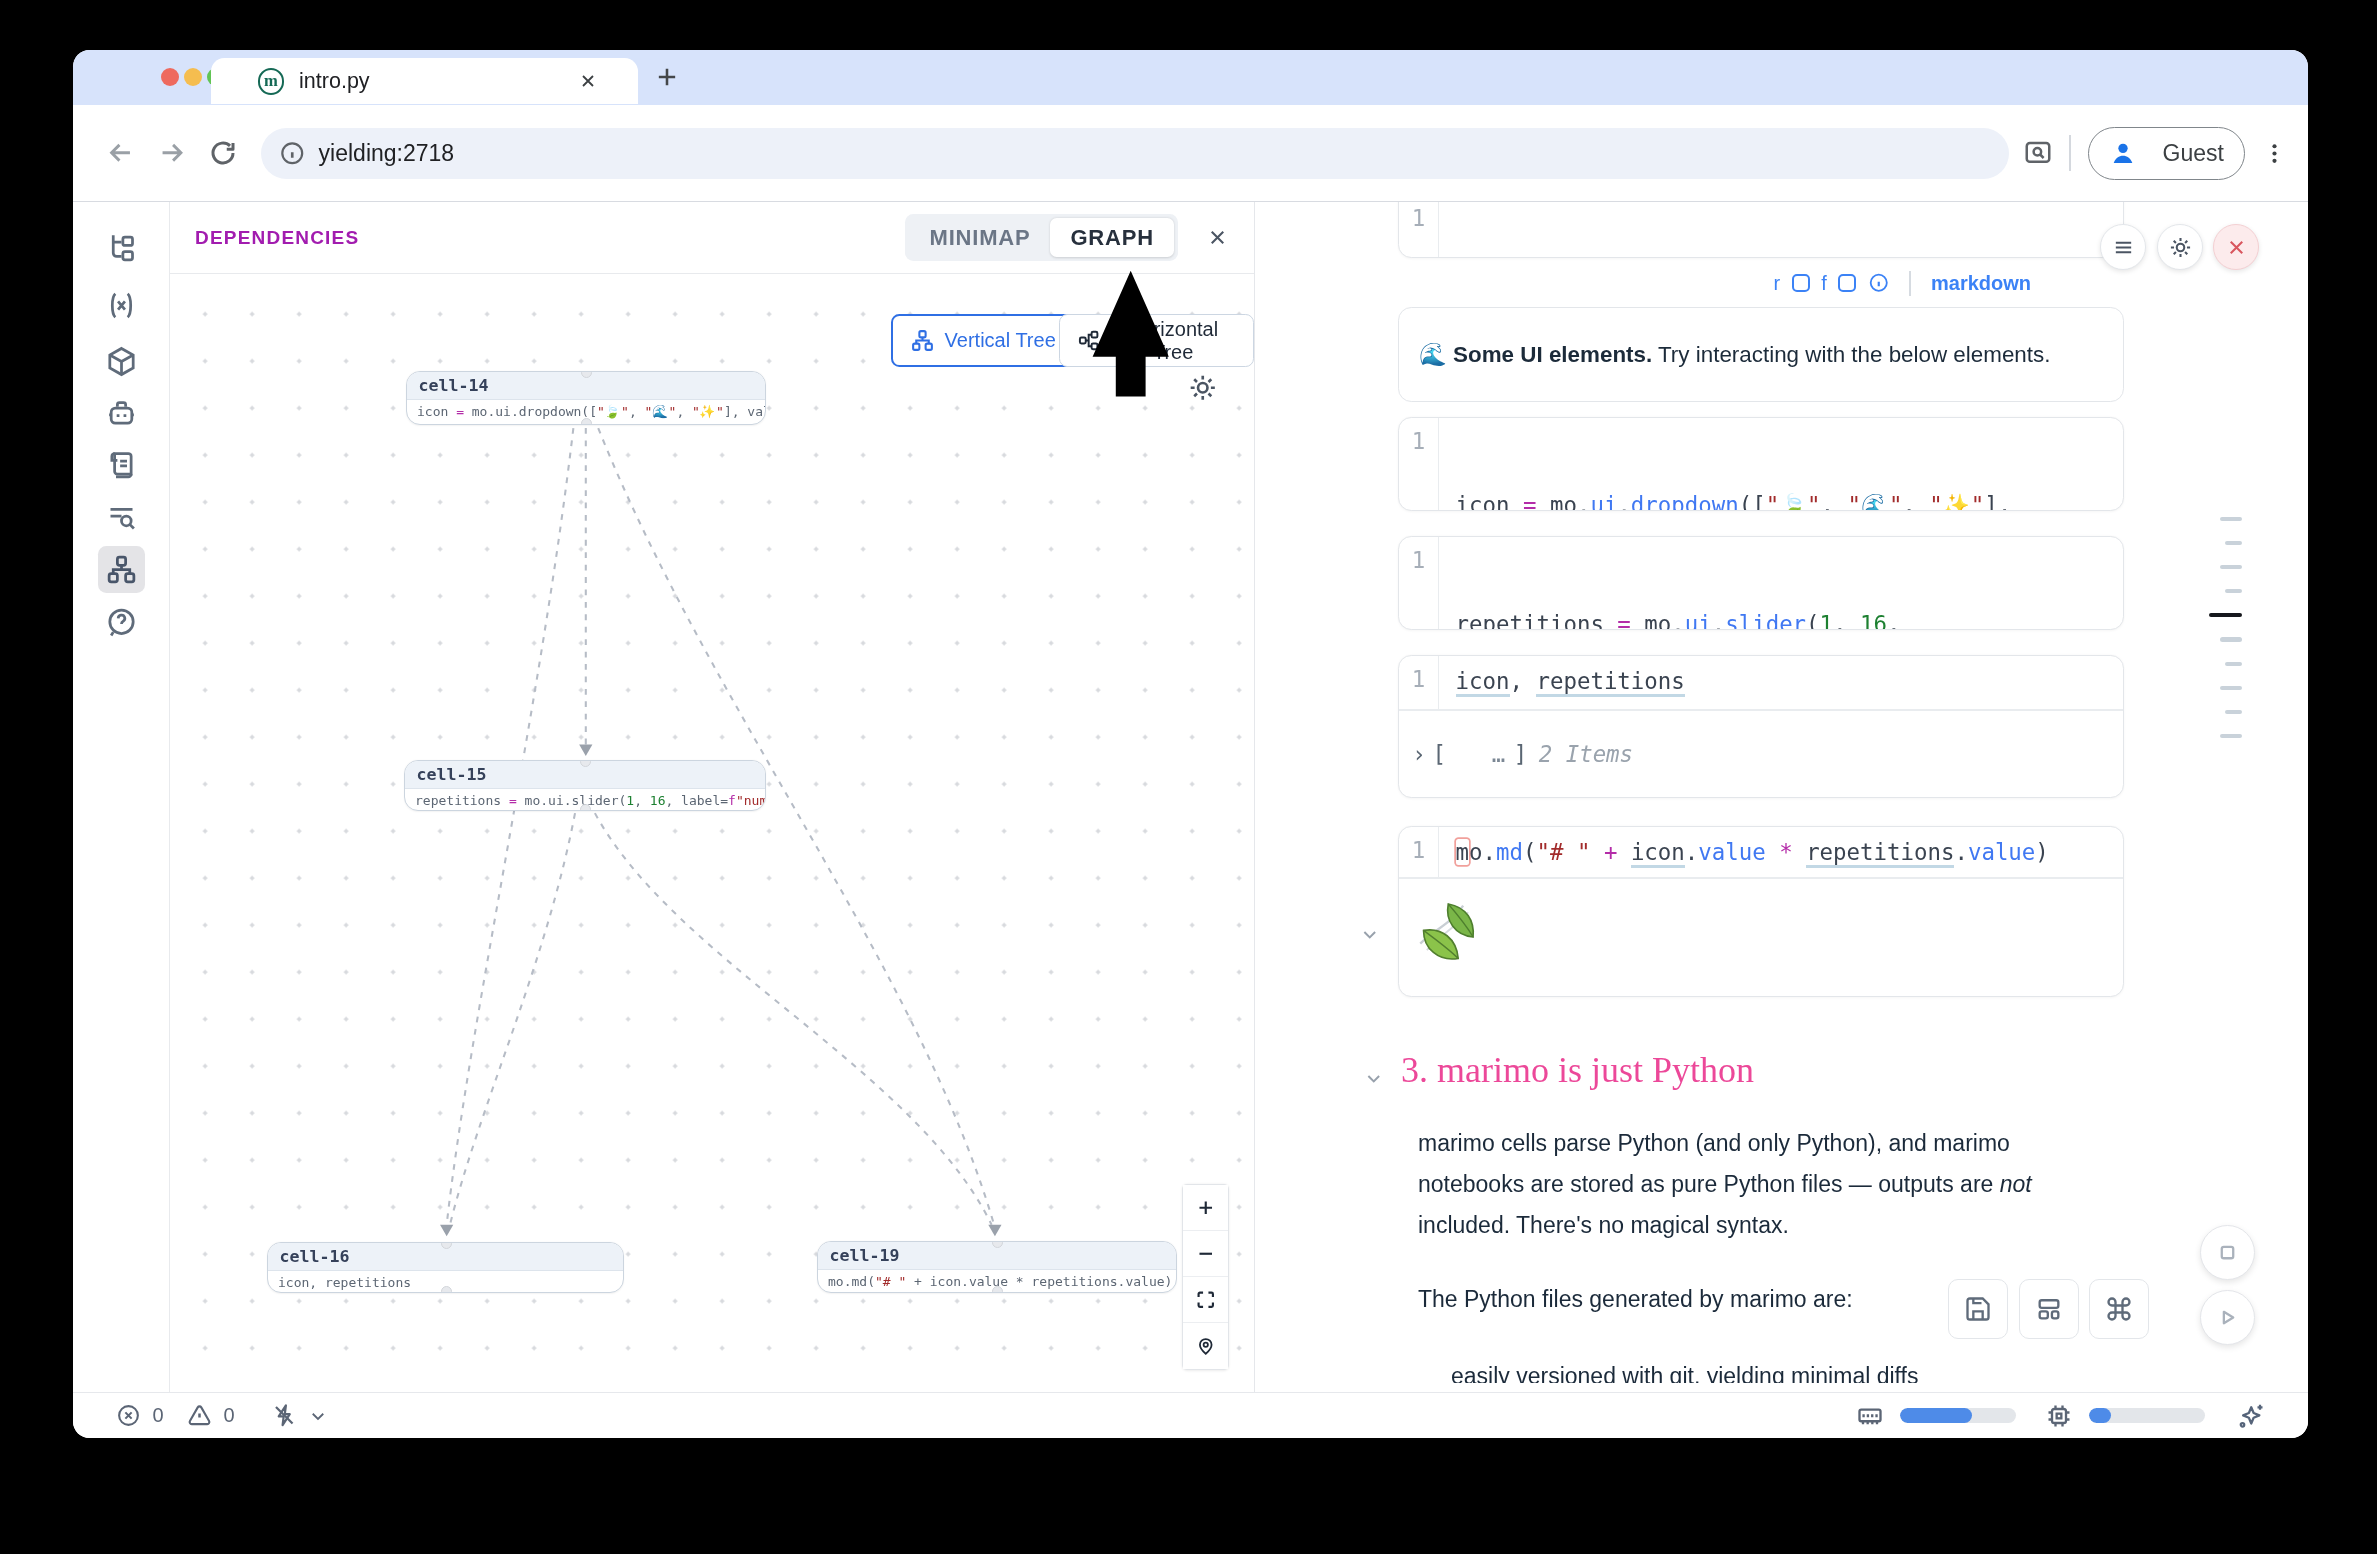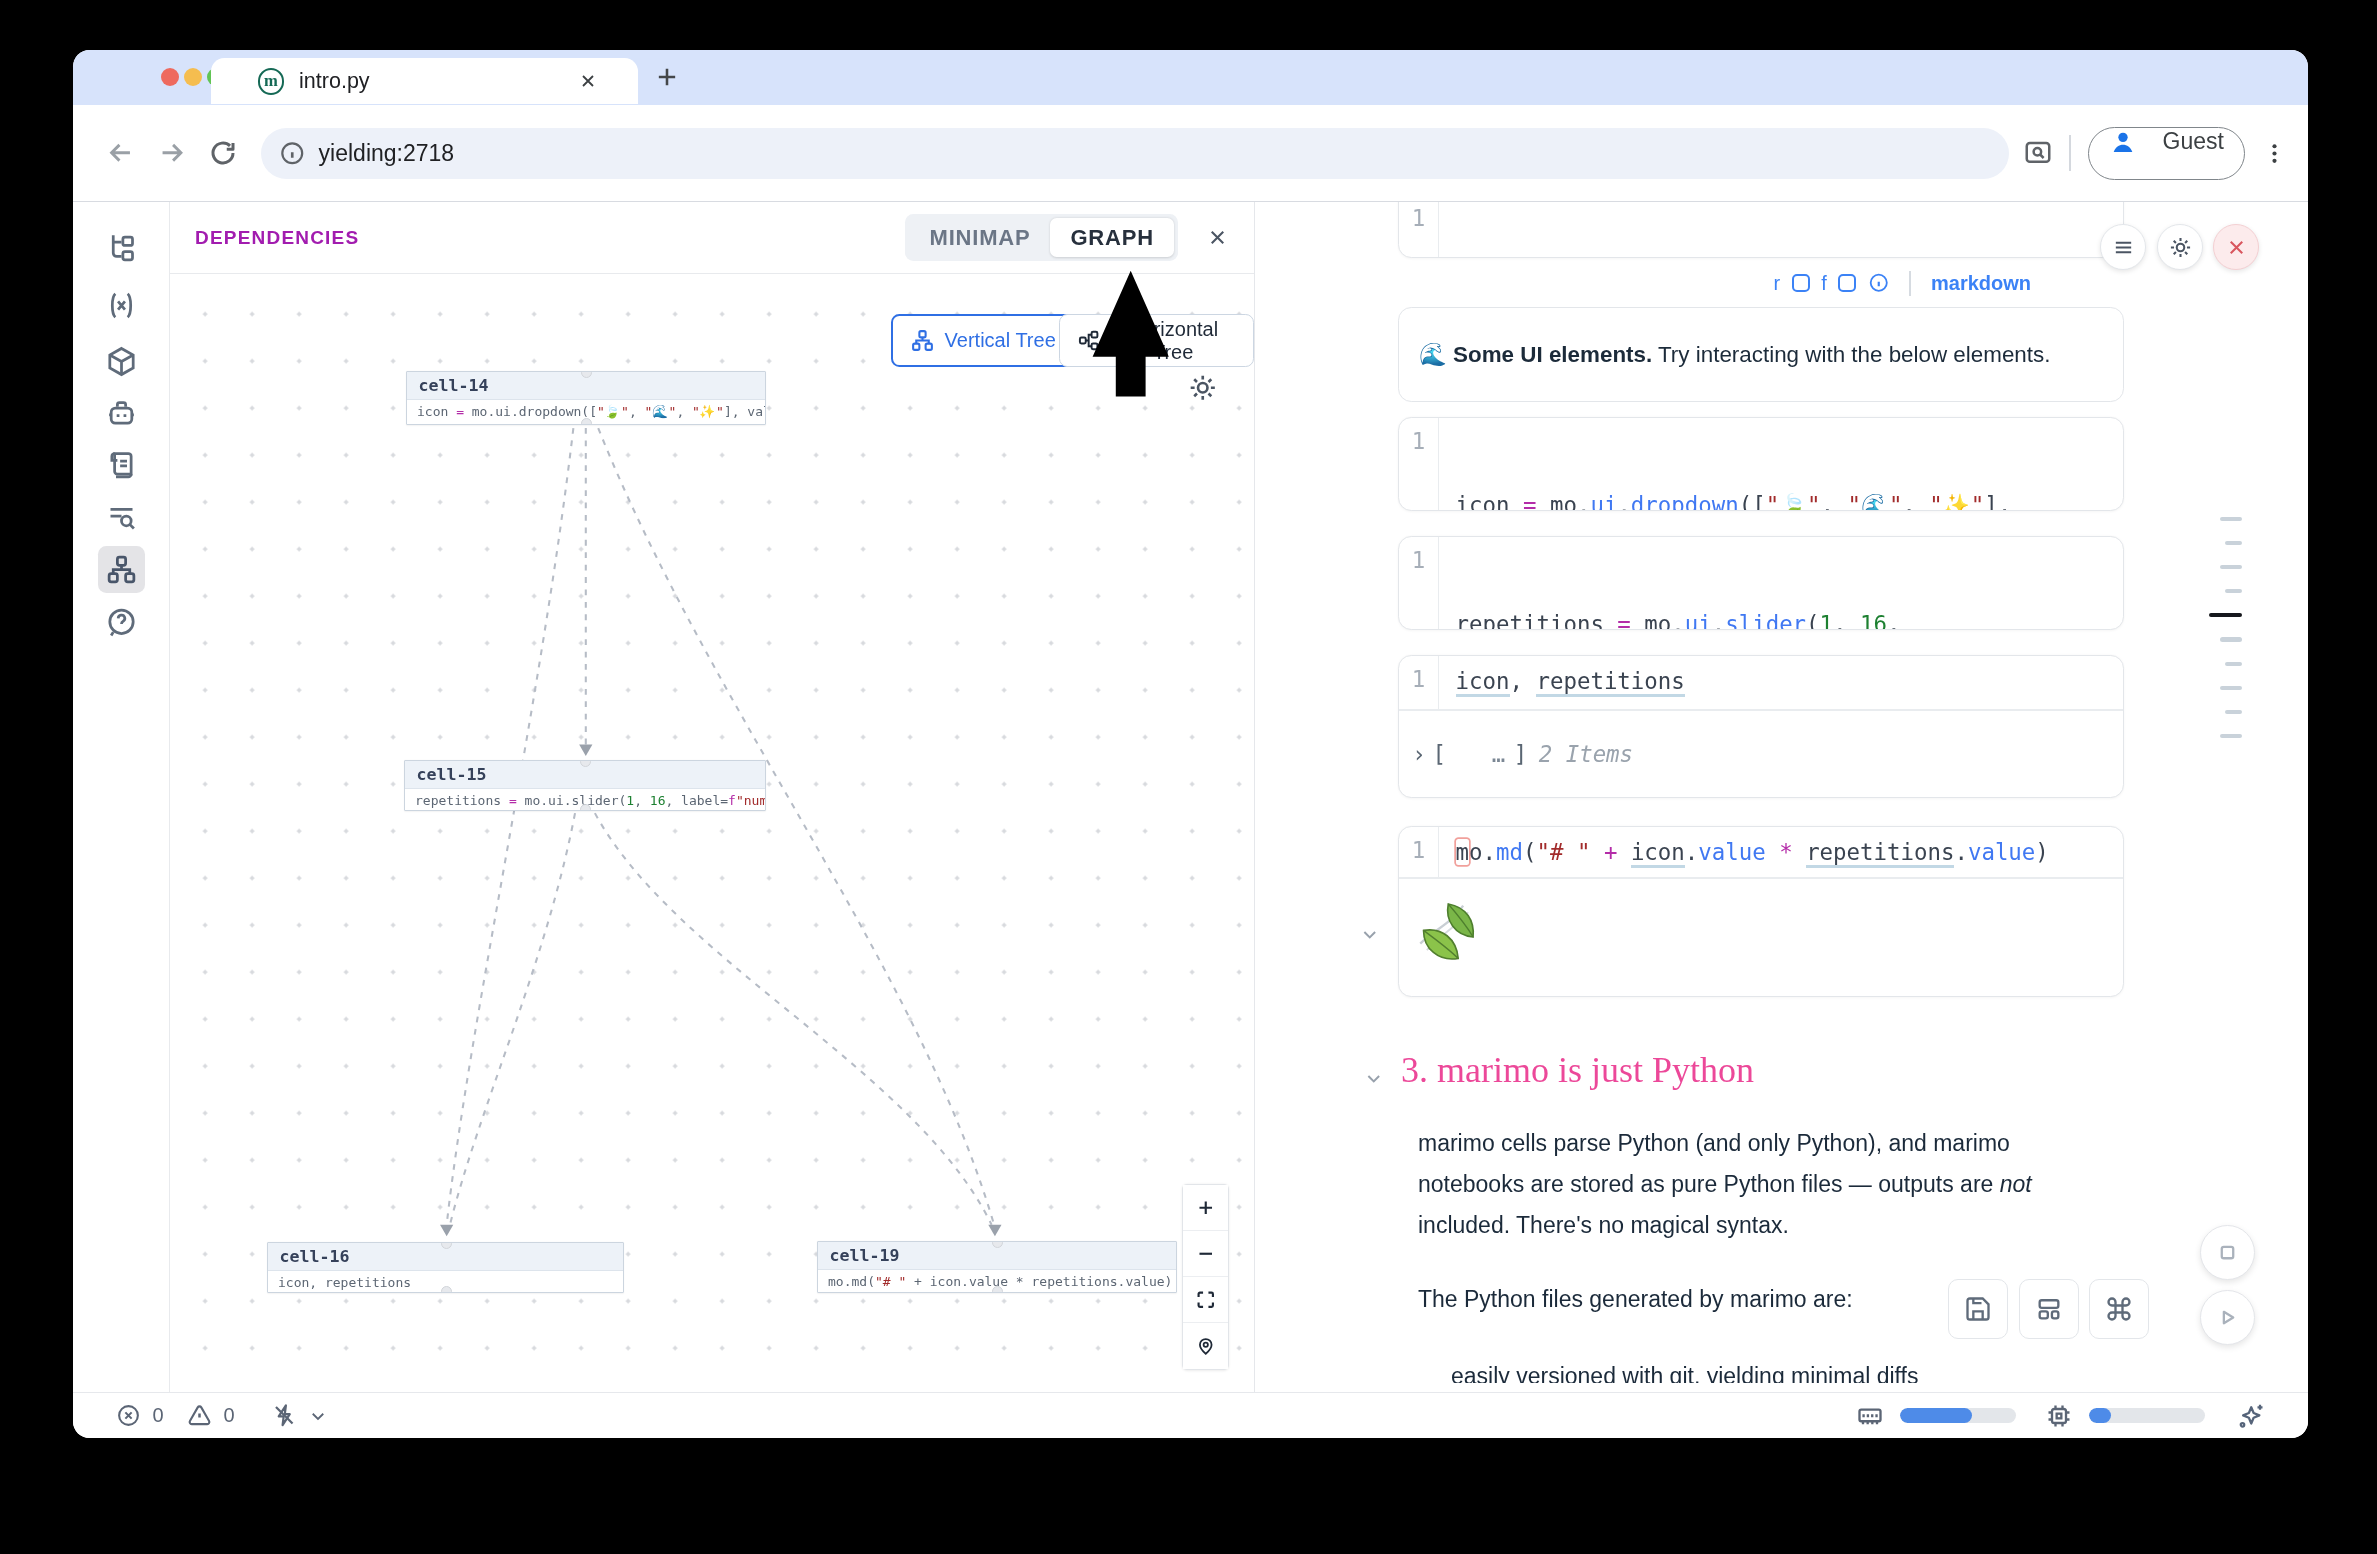--- a/index.html
+++ b/index.html
@@ -13,21 +13,21 @@
   .favicon { width:26.5px; height:26.5px; border-radius:50%; border:2.5px solid #156955; color:#156955; display:flex; align-items:center; justify-content:center; font:bold 16.6px "Liberation Serif",serif; margin-left:30px; }
   .tabtitle { font-size:21.5px; color:#202124; margin-left:15px; }
   .tabclose { margin-left:auto; margin-right:23px; }
   .newtab { position:absolute; left:580px; top:13.3px; }
   .toolbar { height:97px; background:#fff; border-bottom:0.8px solid #d8dbe1; display:flex; align-items:center; padding:0 21.5px; }
   .navbtn { margin:0 10px; display:flex; }
   .addressbar { flex:1; height:51px; background:#edf1f9; border-radius:26px; display:flex; align-items:center; padding:0 18px; margin:0 13.3px; }
   .url { font-size:23px; color:#202124; margin-left:13.3px; }
   .tbright { display:flex; align-items:center; gap:16.6px; }
   .vsep { width:1.7px; height:36px; background:#d4d8de; }
-  .guest { height:53px; border:1.7px solid #80868b; border-radius:26.5px; display:flex; align-items:flex-start; gap:26px; padding:0 20px; background:#fff; }
+  .guest { height:53px; border:1.7px solid #80868b; border-radius:26.5px; display:flex; align-items:center; gap:26px; padding:0 20px; background:#fff; }
   .guestlabel { font-size:23px; color:#3c4043; }
 
   
   .mainrow { display:flex; height:1190px; }
   .activitybar { position:relative; width:97px; border-right:0.8px solid #e8eaed; flex:none; }
   .act { position:absolute; left:25px; width:47px; height:47px; border-radius:8.3px; display:flex; align-items:center; justify-content:center; }
   .act.active { background:#e4e4e7; }
 
   .deppanel { position:relative; width:1085px; flex:none; border-right:0.8px solid #e5e7eb; display:flex; flex-direction:column; }
   .depheader { height:72px; border-bottom:0.8px solid #e8eaed; display:flex; align-items:center; padding:0 25px; background:#fff; }
@@ -38,21 +38,21 @@
   .depclose { margin-left:28px; display:flex; }
 
   .gcanvas { position:relative; flex:1; overflow:hidden;
     background-image: radial-gradient(#d8dade 2.1px, transparent 2.2px);
     background-size: 47px 47px; background-position: 11.6px 16.6px; background-color:#fff; }
 
   .viewbtn { position:absolute; height:53px; display:flex; align-items:center; gap:10px; padding:0 16.6px; background:#fff; border-radius:8.3px; font-size:20px; }
   .viewbtn.active { border:2.5px solid #2f6fe4; color:#2f6fe4; }
   .viewbtn.idle { border:1.7px solid #ccd6e2; color:#1f2937; }
 
-  .gnode { position:absolute; background:#fff; border:1.7px solid #ccd5df; border-radius:1px; overflow:hidden; box-shadow:0 0.8px 1.7px rgba(0,0,0,.05); }
+  .gnode { position:absolute; background:#fff; border:1.7px solid #ccd5df; border-radius:14px; overflow:hidden; box-shadow:0 0.8px 1.7px rgba(0,0,0,.05); }
   .gnode::before,.gnode::after { content:""; position:absolute; left:50%; width:9px; height:9px; margin-left:-5px; background:#e7e9ed; border:0.8px solid #d2d5da; border-radius:50%; }
   .gnode::before { top:-5px; } .gnode::after { bottom:-5px; }
   .gnhead { background:#edf2f8; border-bottom:0.8px solid #dde4ec; padding:4.1px 11.6px; font:bold 16.6px "DejaVu Sans Mono",monospace; color:#35415a; }
   .gnbody { padding:4.1px 10px; font:13px "DejaVu Sans Mono",monospace; white-space:nowrap; overflow:hidden; color:#5c6673; }
 
   .gctrl { position:absolute; left:1012px; top:910px; width:47px; background:#fff; border:0.8px solid #e2e5e9; border-radius:5px; box-shadow:0 0.8px 2.5px rgba(0,0,0,.08); }
   .gctrl button { width:100%; height:46px; background:#fff; border:none; border-bottom:0.8px solid #eceef1; display:flex; align-items:center; justify-content:center; }
   .gctrl button:last-child { border-bottom:none; }
 
   .annotation-arrow { position:absolute; left:0; top:0; pointer-events:none; z-index:50; }

